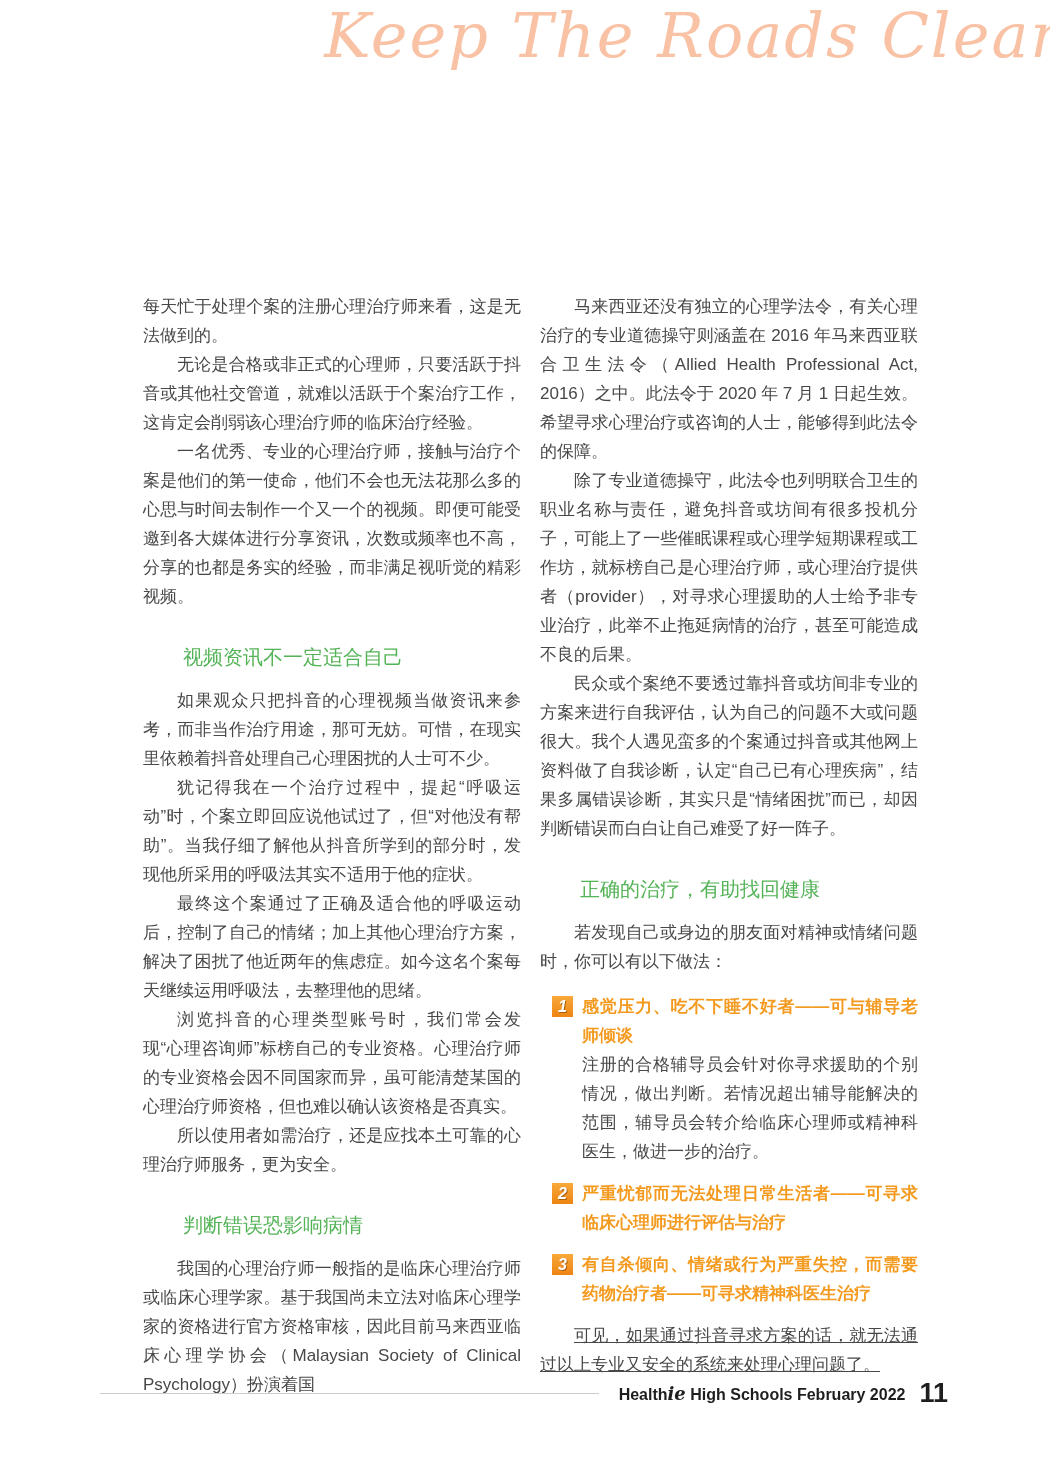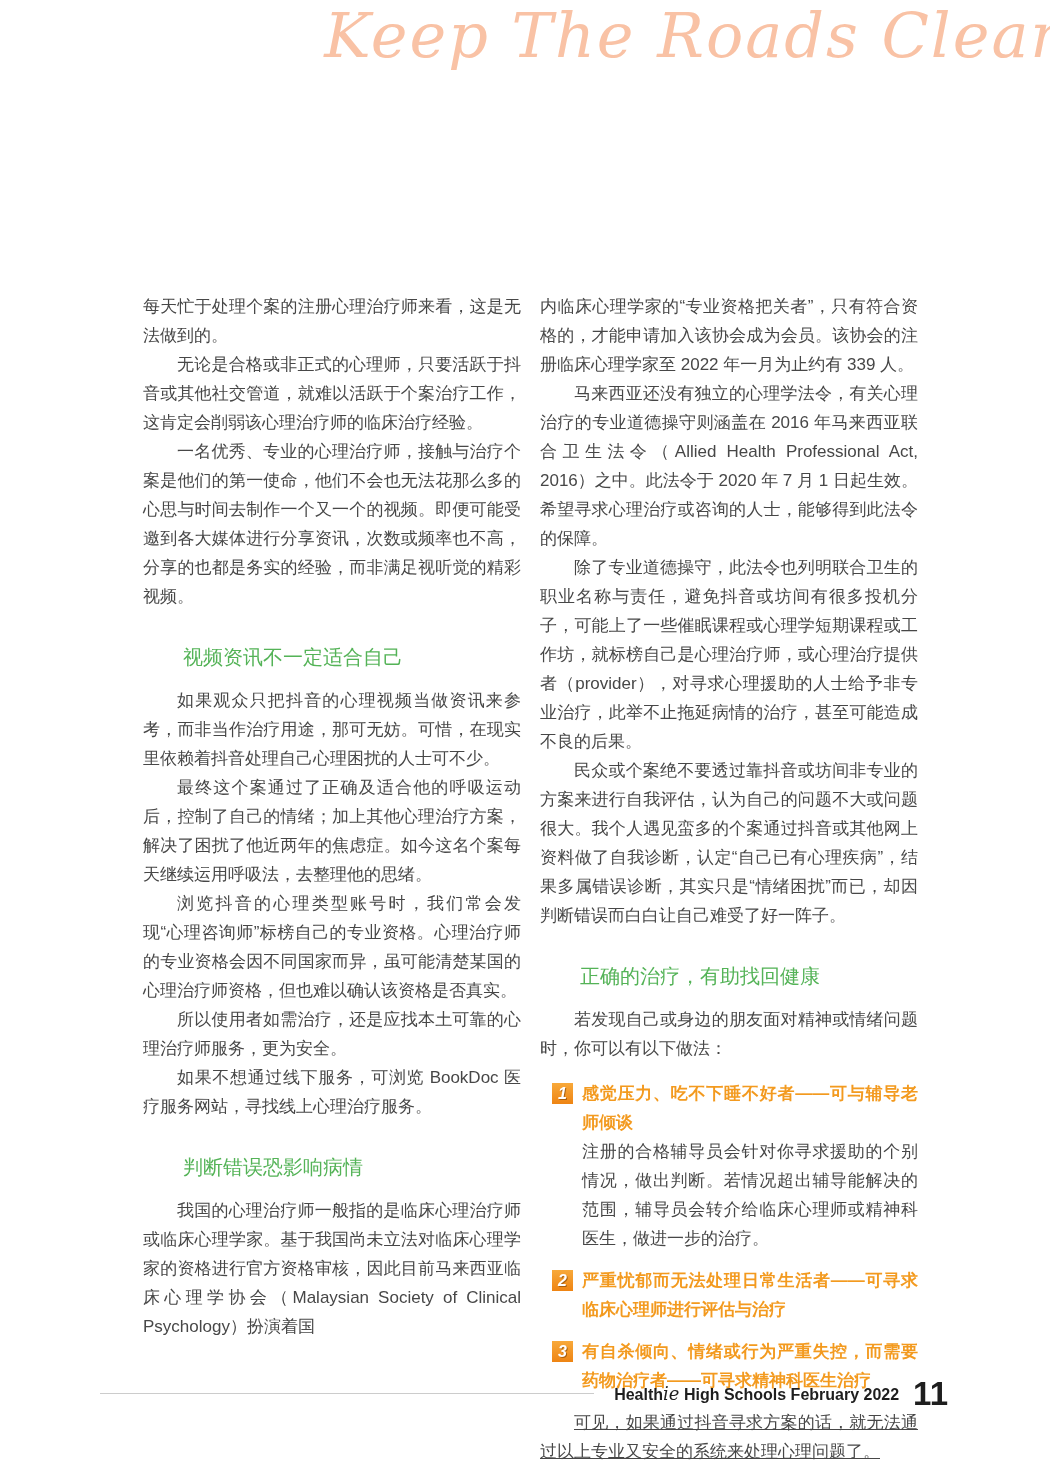--- a/index.html
+++ b/index.html
@@ -42,53 +42,52 @@
   .closing { margin-top:28px;text-decoration:underline; }
   
   .footer {
     position:absolute; left:100px; top:1380px; width:848px;
     display:flex; align-items:center;
   }
   .footer .rule { flex:1; height:1px; background:#cccccc; margin-right:20px; }
   .brand { font-size:16px; font-weight:bold; color:#1e1e1e; white-space:nowrap; }
   .brand .script {
     font-family:"DejaVu Serif","Liberation Serif",serif;
-    font-style:italic; font-size:18px; font-weight:normal;
+    font-style:italic; font-size:18px; font-weight:bold;
   }
-  .pagenum { font-size:33px; font-weight:bold; color:#1e1e1e; margin-left:14px; line-height:27px; }
+  .pagenum { font-size:27px; font-weight:bold; color:#1e1e1e; margin-left:14px; line-height:27px; }
 </style>
 </head>
 <body>
 
 <div class="page">
 
   <div class="script-title">Keep The Roads Clear</div>
 
   <div class="content">
 
     <div class="col">
       <p class="cont">每天忙于处理个案的注册心理治疗师来看，这是无法做到的。</p>
       <p>无论是合格或非正式的心理师，只要活跃于抖音或其他社交管道，就难以活跃于个案治疗工作，这肯定会削弱该心理治疗师的临床治疗经验。</p>
       <p>一名优秀、专业的心理治疗师，接触与治疗个案是他们的第一使命，他们不会也无法花那么多的心思与时间去制作一个又一个的视频。即便可能受邀到各大媒体进行分享资讯，次数或频率也不高，分享的也都是务实的经验，而非满足视听觉的精彩视频。</p>
 
       <h3 class="section">视频资讯不一定适合自己</h3>
 
       <p>如果观众只把抖音的心理视频当做资讯来参考，而非当作治疗用途，那可无妨。可惜，在现实里依赖着抖音处理自己心理困扰的人士可不少。</p>
+      <p>犹记得我在一个治疗过程中，提起“呼吸运动”时，个案立即回应说他试过了，但“对他没有帮助”。当我仔细了解他从抖音所学到的部分时，发现他所采用的呼吸法其实不适用于他的症状。</p>
       <p>最终这个案通过了正确及适合他的呼吸运动后，控制了自己的情绪；加上其他心理治疗方案，解决了困扰了他近两年的焦虑症。如今这名个案每天继续运用呼吸法，去整理他的思绪。</p>
       <p>浏览抖音的心理类型账号时，我们常会发现“心理咨询师”标榜自己的专业资格。心理治疗师的专业资格会因不同国家而异，虽可能清楚某国的心理治疗师资格，但也难以确认该资格是否真实。</p>
       <p>所以使用者如需治疗，还是应找本土可靠的心理治疗师服务，更为安全。</p>
-      <p>如果不想通过线下服务，可浏览 BookDoc 医疗服务网站，寻找线上心理治疗服务。</p>
 
       <h3 class="section">判断错误恐影响病情</h3>
 
       <p>我国的心理治疗师一般指的是临床心理治疗师或临床心理学家。基于我国尚未立法对临床心理学家的资格进行官方资格审核，因此目前马来西亚临床心理学协会（Malaysian Society of Clinical Psychology）扮演着国</p>
     </div>
 
     <div class="col">
-      <p class="cont">内临床心理学家的“专业资格把关者”，只有符合资格的，才能申请加入该协会成为会员。该协会的注册临床心理学家至 2022 年一月为止约有 339 人。</p>
       <p>马来西亚还没有独立的心理学法令，有关心理治疗的专业道德操守则涵盖在 2016 年马来西亚联合卫生法令（Allied Health Professional Act, 2016）之中。此法令于 2020 年 7 月 1 日起生效。希望寻求心理治疗或咨询的人士，能够得到此法令的保障。</p>
       <p>除了专业道德操守，此法令也列明联合卫生的职业名称与责任，避免抖音或坊间有很多投机分子，可能上了一些催眠课程或心理学短期课程或工作坊，就标榜自己是心理治疗师，或心理治疗提供者（provider），对寻求心理援助的人士给予非专业治疗，此举不止拖延病情的治疗，甚至可能造成不良的后果。</p>
       <p>民众或个案绝不要透过靠抖音或坊间非专业的方案来进行自我评估，认为自己的问题不大或问题很大。我个人遇见蛮多的个案通过抖音或其他网上资料做了自我诊断，认定“自己已有心理疾病”，结果多属错误诊断，其实只是“情绪困扰”而已，却因判断错误而白白让自己难受了好一阵子。</p>
 
       <h3 class="section">正确的治疗，有助找回健康</h3>
 
       <p>若发现自己或身边的朋友面对精神或情绪问题时，你可以有以下做法：</p>
 
       <div class="steps">
         <div class="step">

